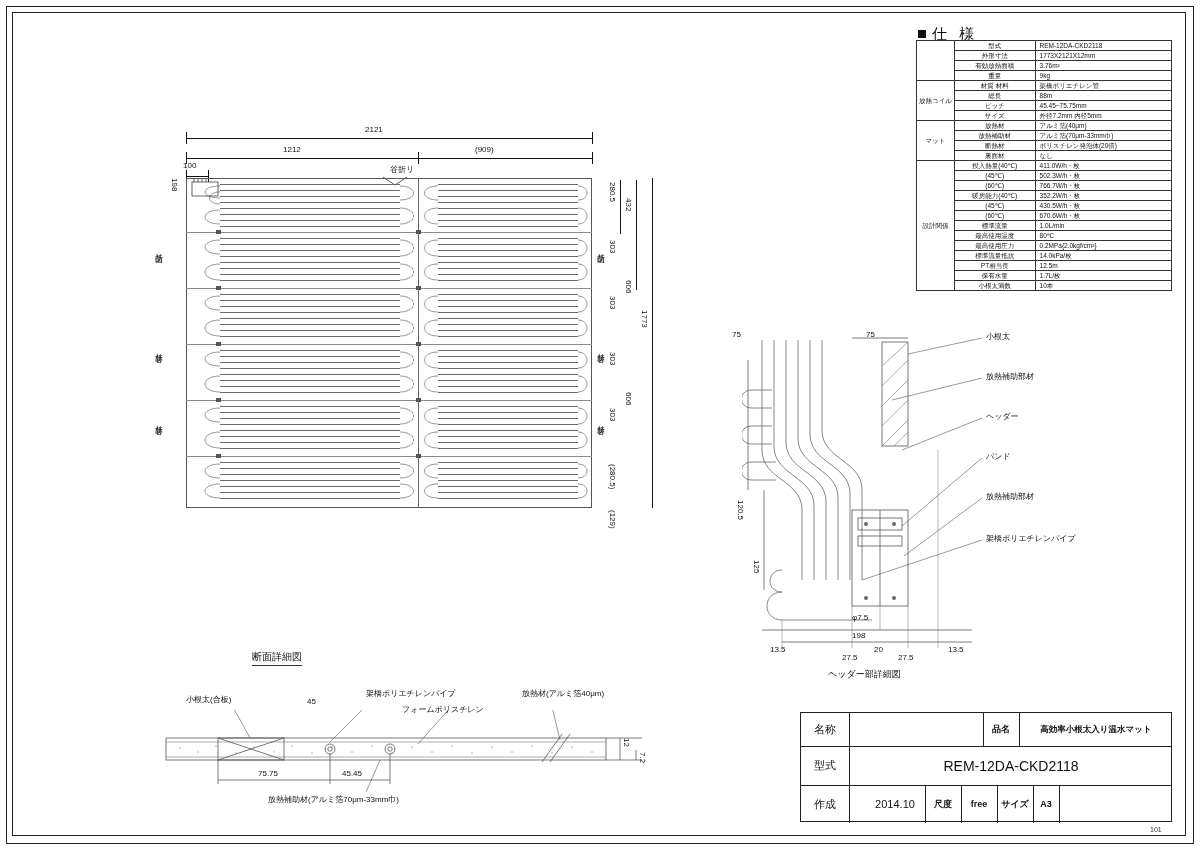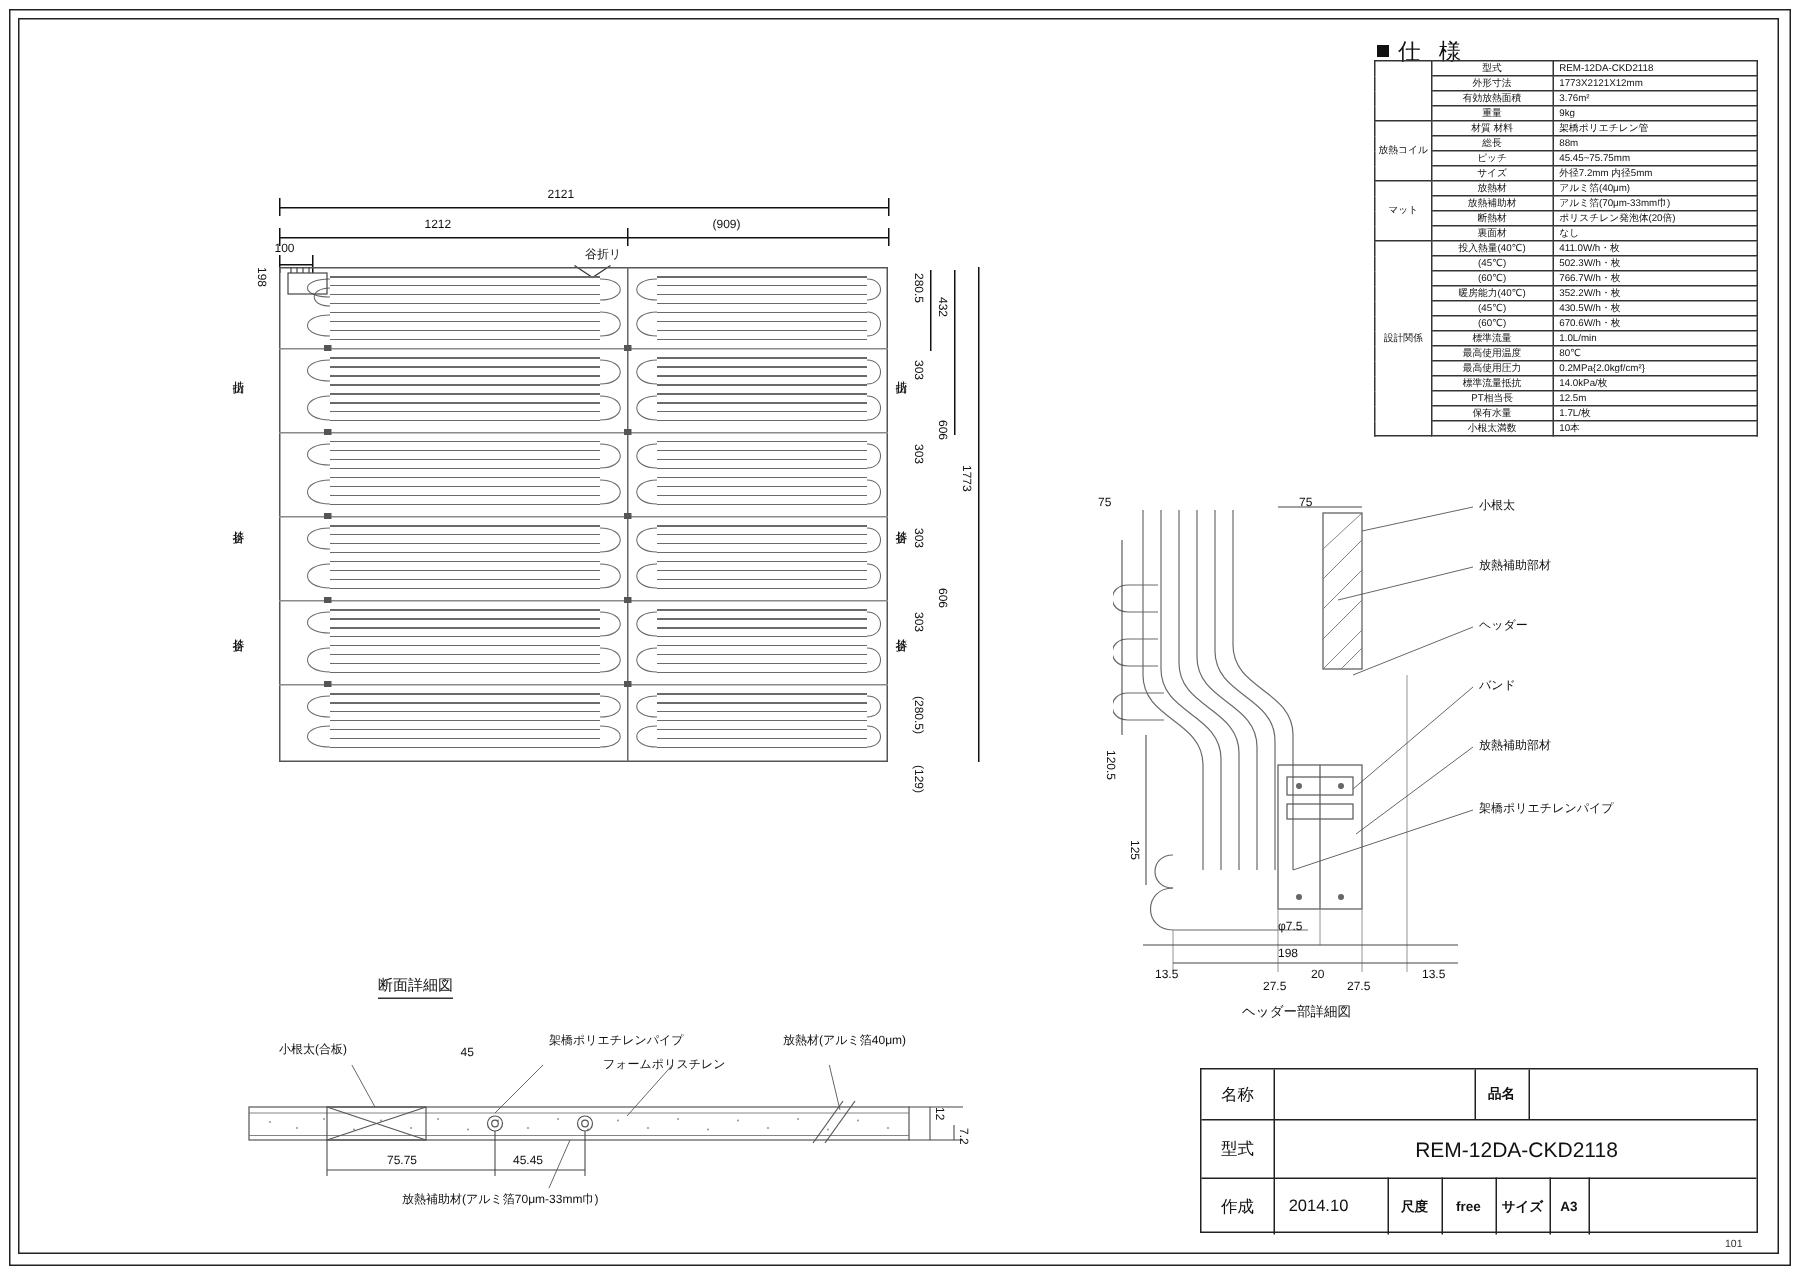--- a/index.html
+++ b/index.html
@@ -495,26 +495,27 @@
     <div class="tb-border" style="left:182px;top:0;width:1px;height:33px;"></div>
     <div class="tb-border" style="left:218px;top:0;width:1px;height:33px;"></div>
     <div class="tb-border" style="left:124px;top:72px;width:1px;height:38px;"></div>
     <div class="tb-border" style="left:160px;top:72px;width:1px;height:38px;"></div>
     <div class="tb-border" style="left:196px;top:72px;width:1px;height:38px;"></div>
     <div class="tb-border" style="left:232px;top:72px;width:1px;height:38px;"></div>
     <div class="tb-border" style="left:258px;top:72px;width:1px;height:38px;"></div>
 
     <div class="cell" style="left:0;top:0;width:48px;height:33px;">名称</div>
     <div class="cell small" style="left:182px;top:0;width:36px;height:33px;">品名</div>
+    <div class="cell small" style="left:218px;top:0;width:154px;height:33px;font-size:8.5px;">高効率小根太入り温水マット</div>
 
     <div class="cell" style="left:0;top:33px;width:48px;height:39px;">型式</div>
     <div class="cell" style="left:48px;top:33px;width:324px;height:39px;font-size:14px;">REM-12DA-CKD2118</div>
 
     <div class="cell" style="left:0;top:72px;width:48px;height:38px;">作成</div>
-    <div class="cell" style="left:40px;top:72px;width:76px;height:38px;">2014.10</div>
+    <div class="cell" style="left:56px;top:72px;width:76px;height:38px;">2014.10</div>
     <div class="cell small" style="left:124px;top:72px;width:36px;height:38px;">尺度</div>
     <div class="cell small" style="left:160px;top:72px;width:36px;height:38px;">free</div>
     <div class="cell small" style="left:196px;top:72px;width:36px;height:38px;">サイズ</div>
     <div class="cell small" style="left:232px;top:72px;width:26px;height:38px;">A3</div>
   </div>
 
   <div id="pageno">101</div>
 </div>
 
 </body></html>

